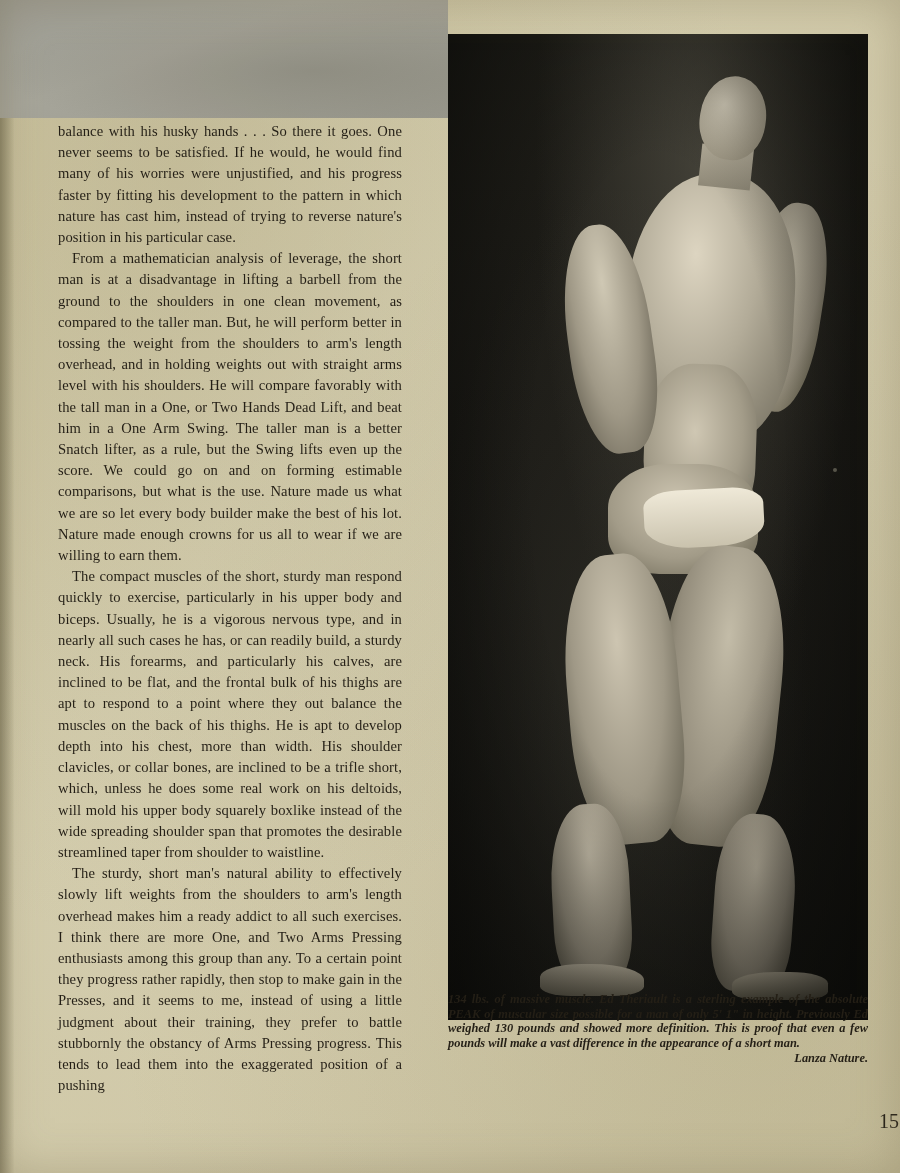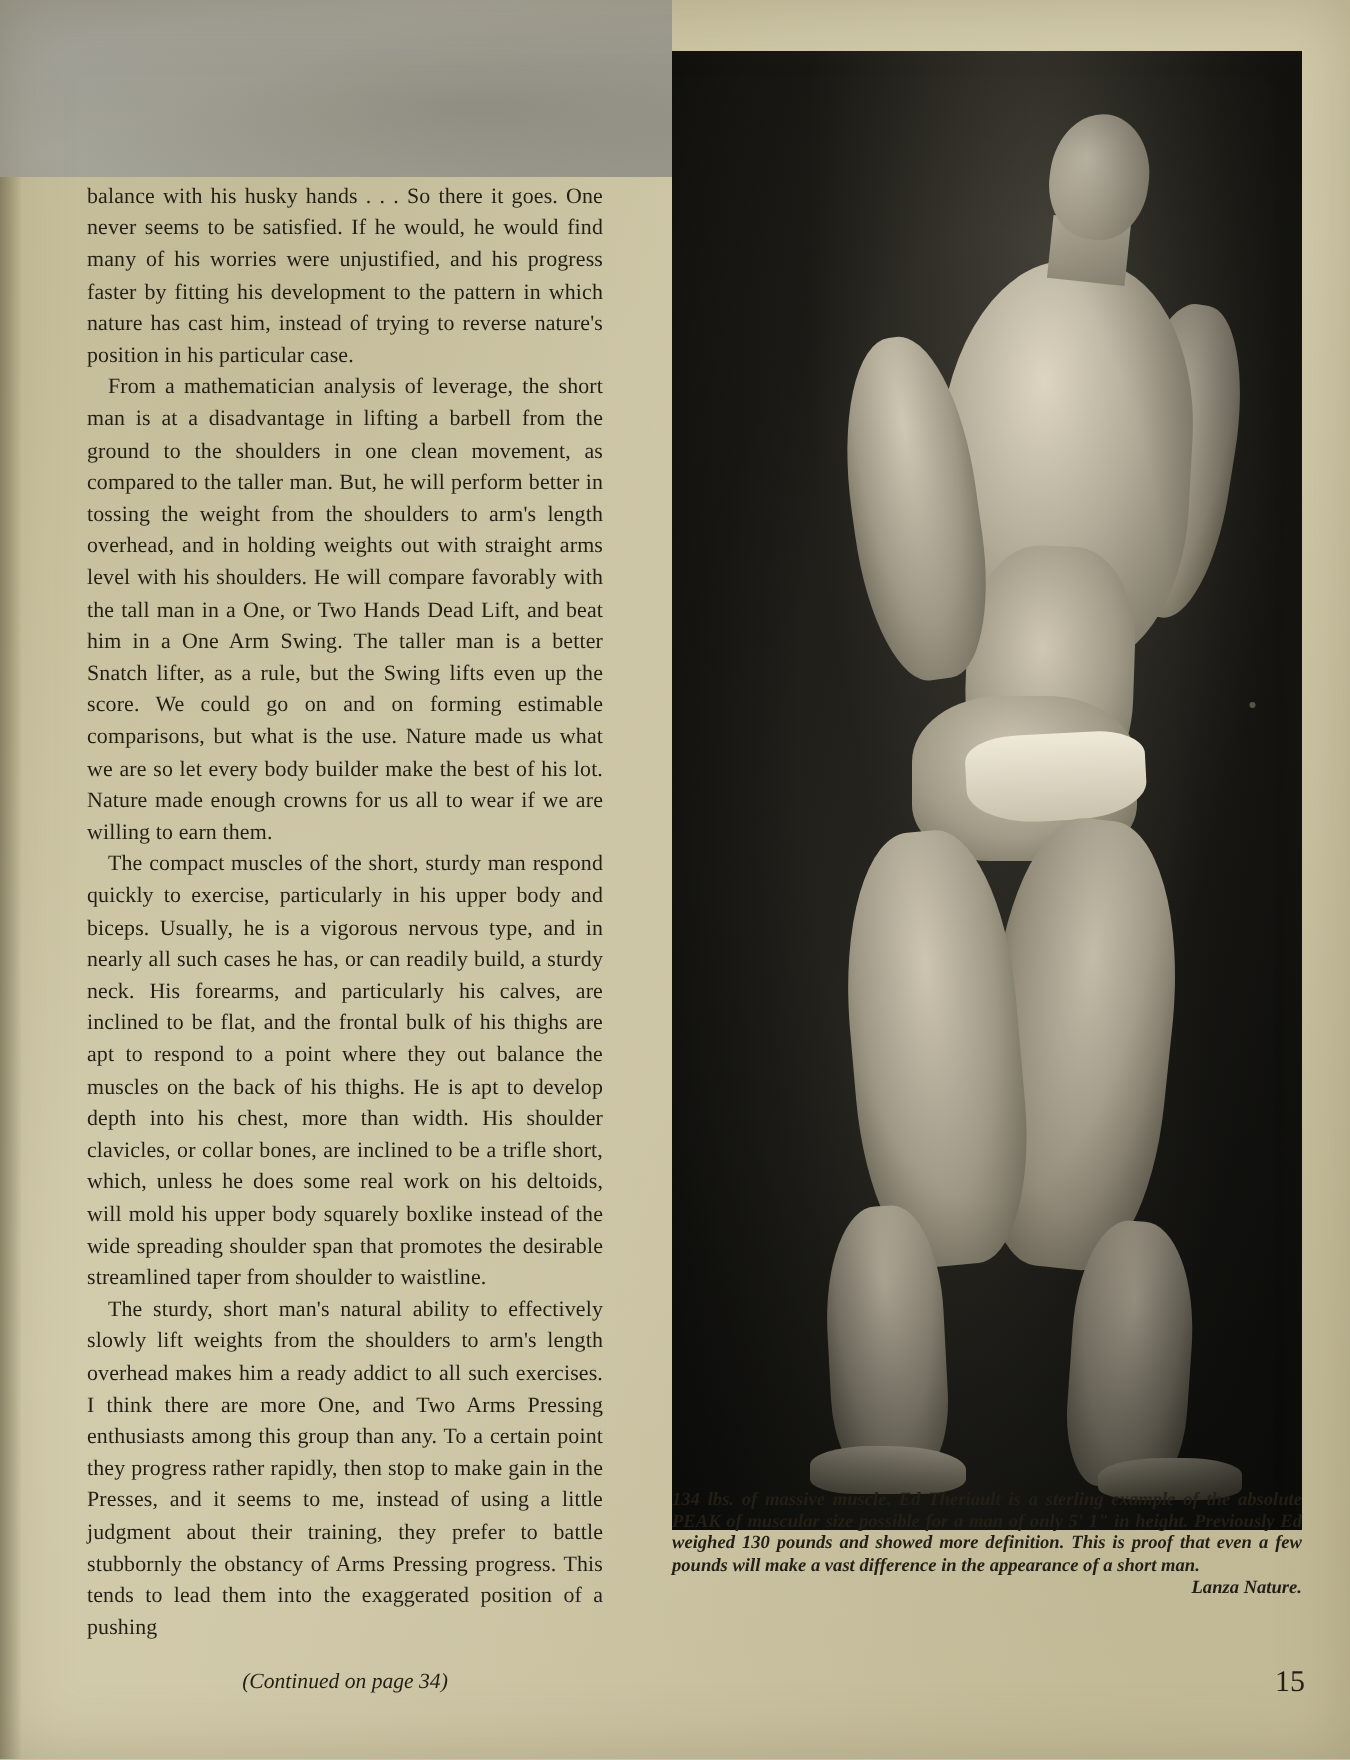--- a/index.html
+++ b/index.html
@@ -4,21 +4,21 @@
 <style>
   html, body {
     margin: 0;
     padding: 0;
     background: #ffffff;
   }
   .page {
     position: relative;
     width: 900px;
     height: 1173px;
-    background: #14b8a6;
+    background: #c4b5fd;
     overflow: hidden;
     font-family: "Liberation Serif", serif;
   }
   
   .page-bg {
     position: absolute;
     inset: 0;
     background:
       radial-gradient(ellipse at 20% 15%, rgba(160,150,110,0.30), rgba(160,150,110,0) 55%),
       radial-gradient(ellipse at 85% 80%, rgba(150,140,100,0.25), rgba(150,140,100,0) 60%),
@@ -81,21 +81,21 @@
     left: 58px;
     top: 1113px;
     width: 344px;
     text-align: center;
     font-size: 14.4px;
     font-style: italic;
     color: #241f16;
   }
   .page-number {
     position: absolute;
-    left: 850px;
+    left: 879px;
     top: 1110px;
     font-size: 20px;
     color: #241f16;
     font-family: "Liberation Serif", serif;
   }
 
   
   .photo-frame {
     position: absolute;
     left: 448px;
@@ -239,21 +239,20 @@
   <div class="left-margin-dark"></div>
   <div class="scan-band"></div>
 
   <div class="text-col">
     <p class="first">balance with his husky hands . . . So there it goes.  One never seems to be satisfied.  If he would, he would find many of his worries were unjustified, and his progress faster by fitting his development to the pattern in which nature has cast him, instead of trying to reverse nature's position in his particular case.</p>
     <p>From a mathematician analysis of leverage, the short man is at a disadvantage in lifting a barbell from the ground to the shoulders in one clean movement, as compared to the taller man.  But, he will perform better in tossing the weight from the shoulders to arm's length overhead, and in holding weights out with straight arms level with his shoulders.  He will compare favorably with the tall man in a One, or Two Hands Dead Lift, and beat him in a One Arm Swing.  The taller man is a better Snatch lifter, as a rule, but the Swing lifts even up the score.  We could go on and on forming estimable comparisons, but what is the use.  Nature made us what we are so let every body builder make the best of his lot.  Nature made enough crowns for us all to wear if we are willing to earn them.</p>
     <p>The compact muscles of the short, sturdy man respond quickly to exercise, particularly in his upper body and biceps.  Usually, he is a vigorous nervous type, and in nearly all such cases he has, or can readily build, a sturdy neck.  His forearms, and particularly his calves, are inclined to be flat, and the frontal bulk of his thighs are apt to respond to a point where they out balance the muscles on the back of his thighs.  He is apt to develop depth into his chest, more than width.  His shoulder clavicles, or collar bones, are inclined to be a trifle short, which, unless he does some real work on his deltoids, will mold his upper body squarely boxlike instead of the wide spreading shoulder span that promotes the desirable streamlined taper from shoulder to waistline.</p>
     <p>The sturdy, short man's natural ability to effectively slowly lift weights from the shoulders to arm's length overhead makes him a ready addict to all such exercises.  I think there are more One, and Two Arms Pressing enthusiasts among this group than any.  To a certain point they progress rather rapidly, then stop to make gain in the Presses, and it seems to me, instead of using a little judgment about their training, they prefer to battle stubbornly the obstancy of Arms Pressing progress.  This tends to lead them into the exaggerated position of a pushing</p>
   </div>
 
-  <div class="cont-note">(Continued on page 34)</div>
 
   <div class="photo-frame">
     <div class="photo-inner">
       <div class="fig fig-arm-r"></div>
       <div class="fig fig-torso"></div>
       <div class="fig fig-neck"></div>
       <div class="fig fig-head"></div>
       <div class="fig fig-abs"></div>
       <div class="fig fig-arm-l"></div>
       <div class="fig fig-trunk"></div>

